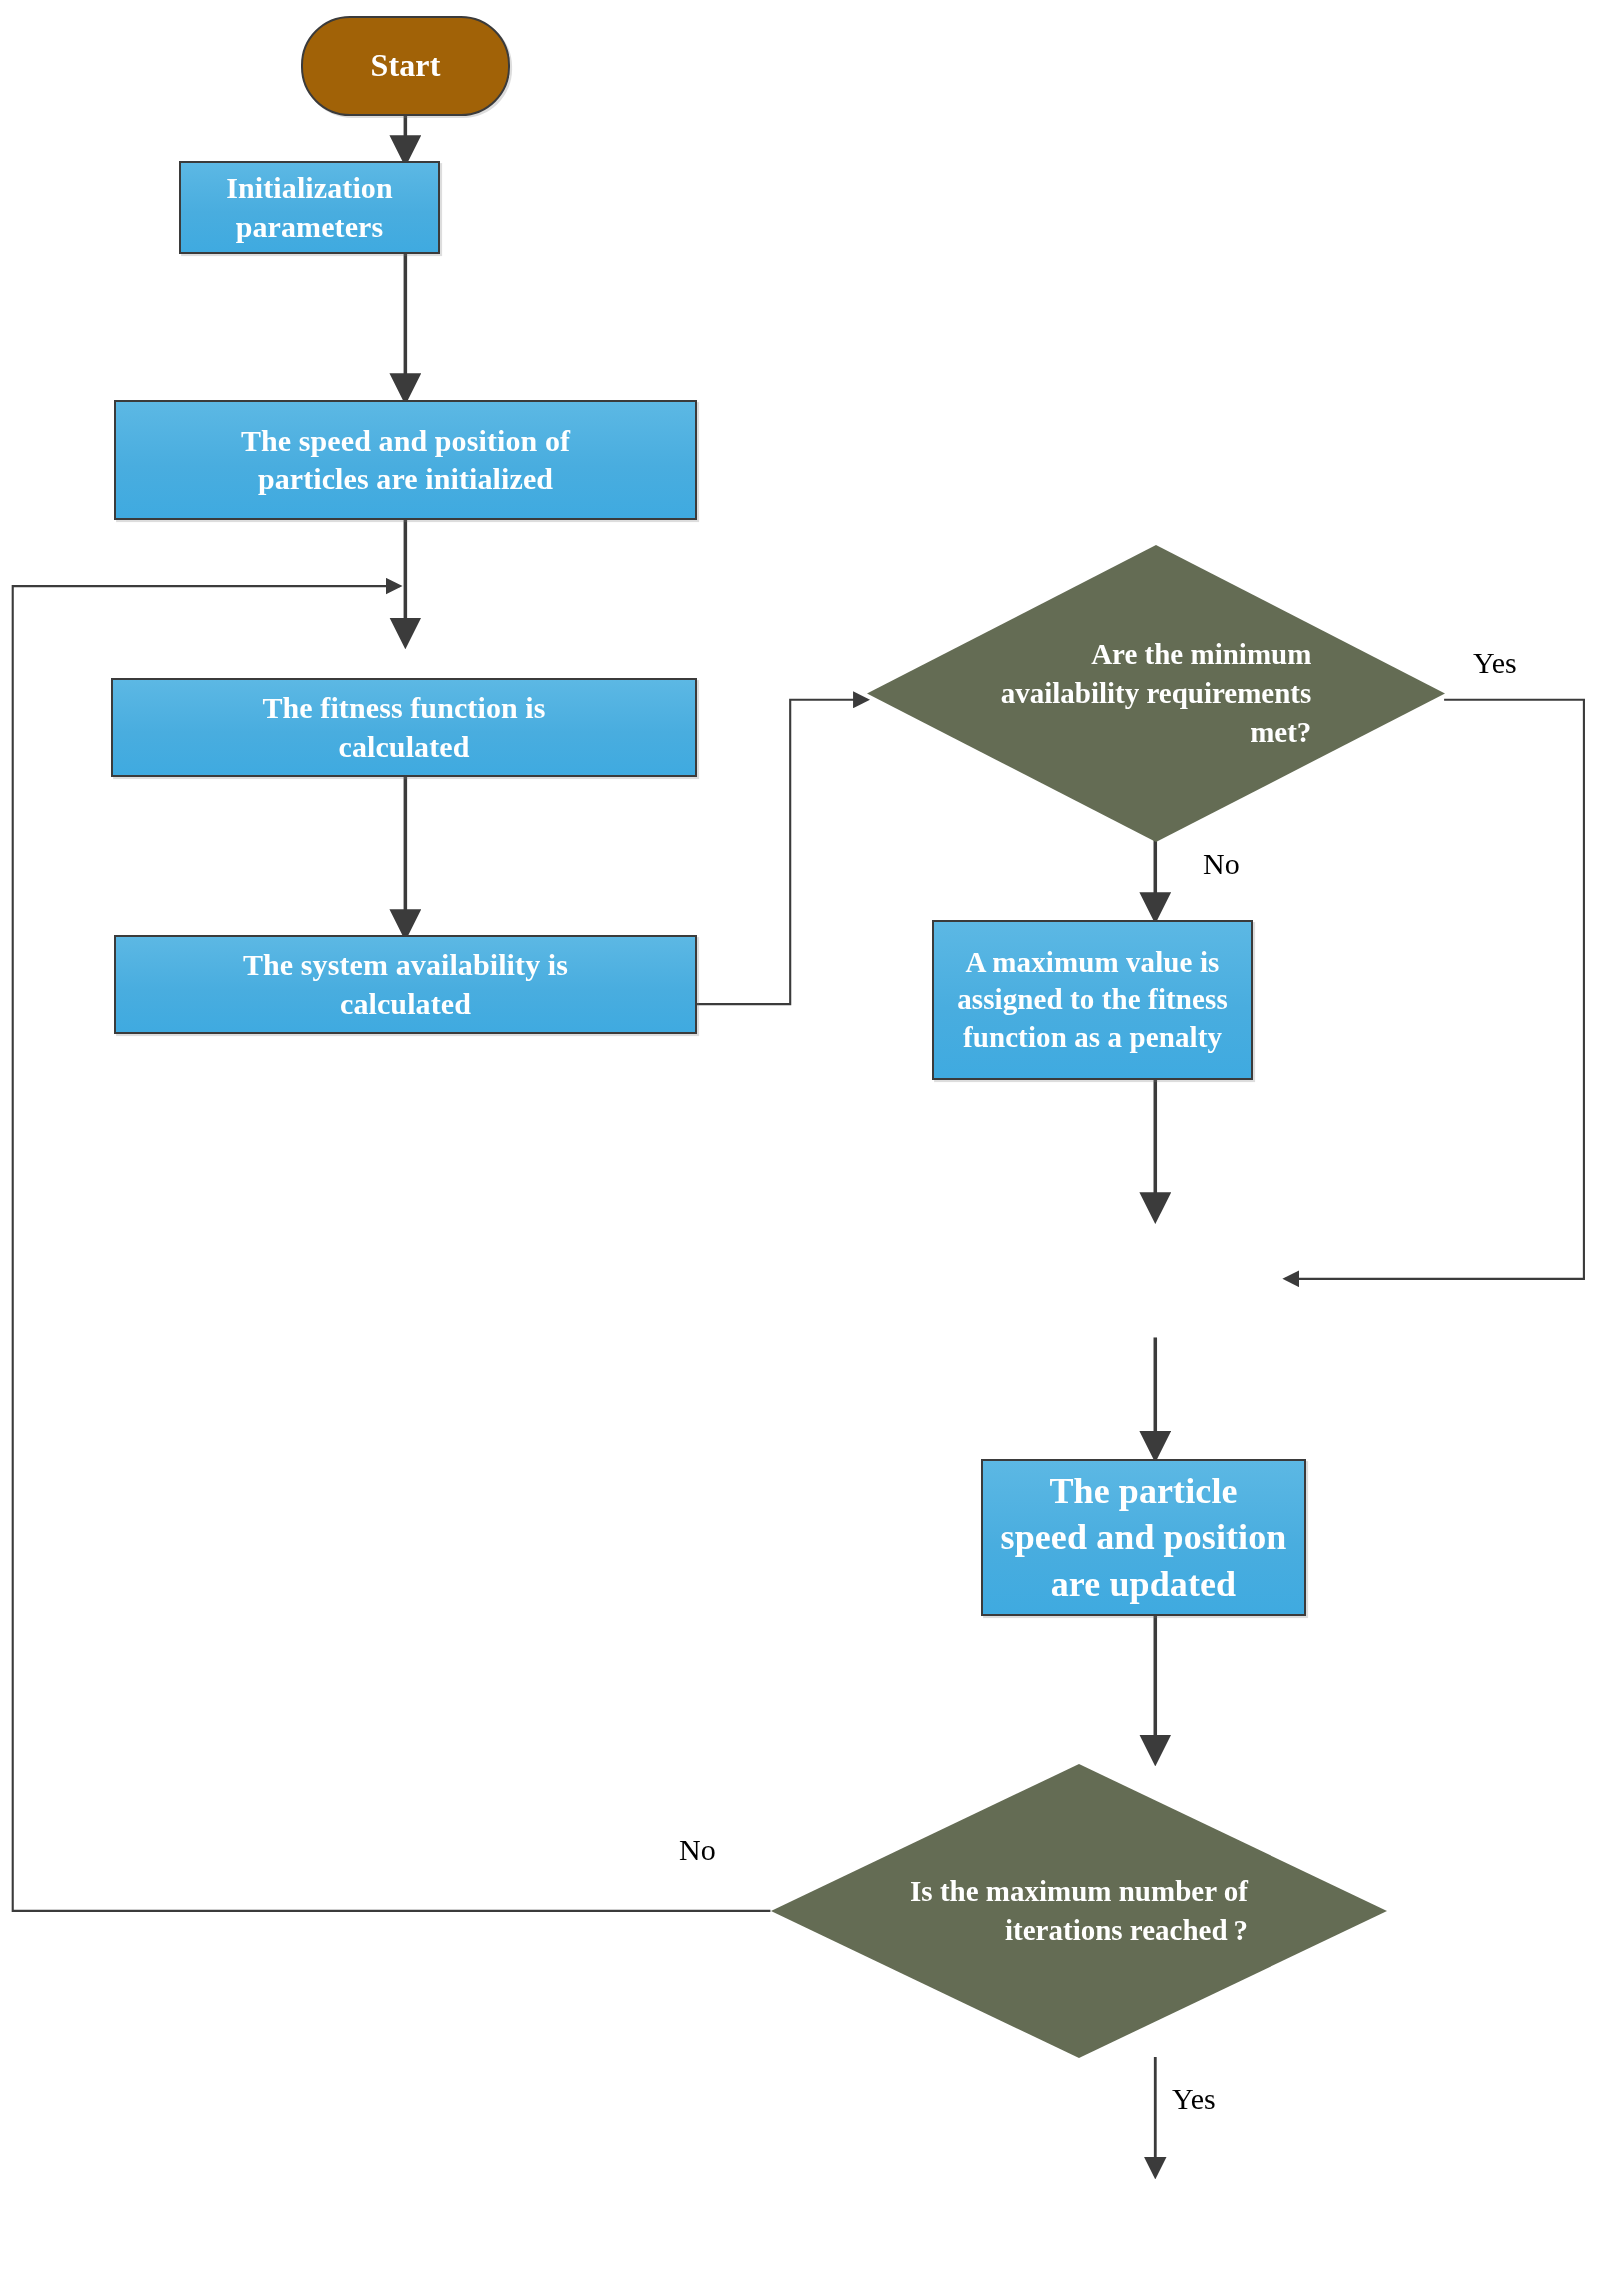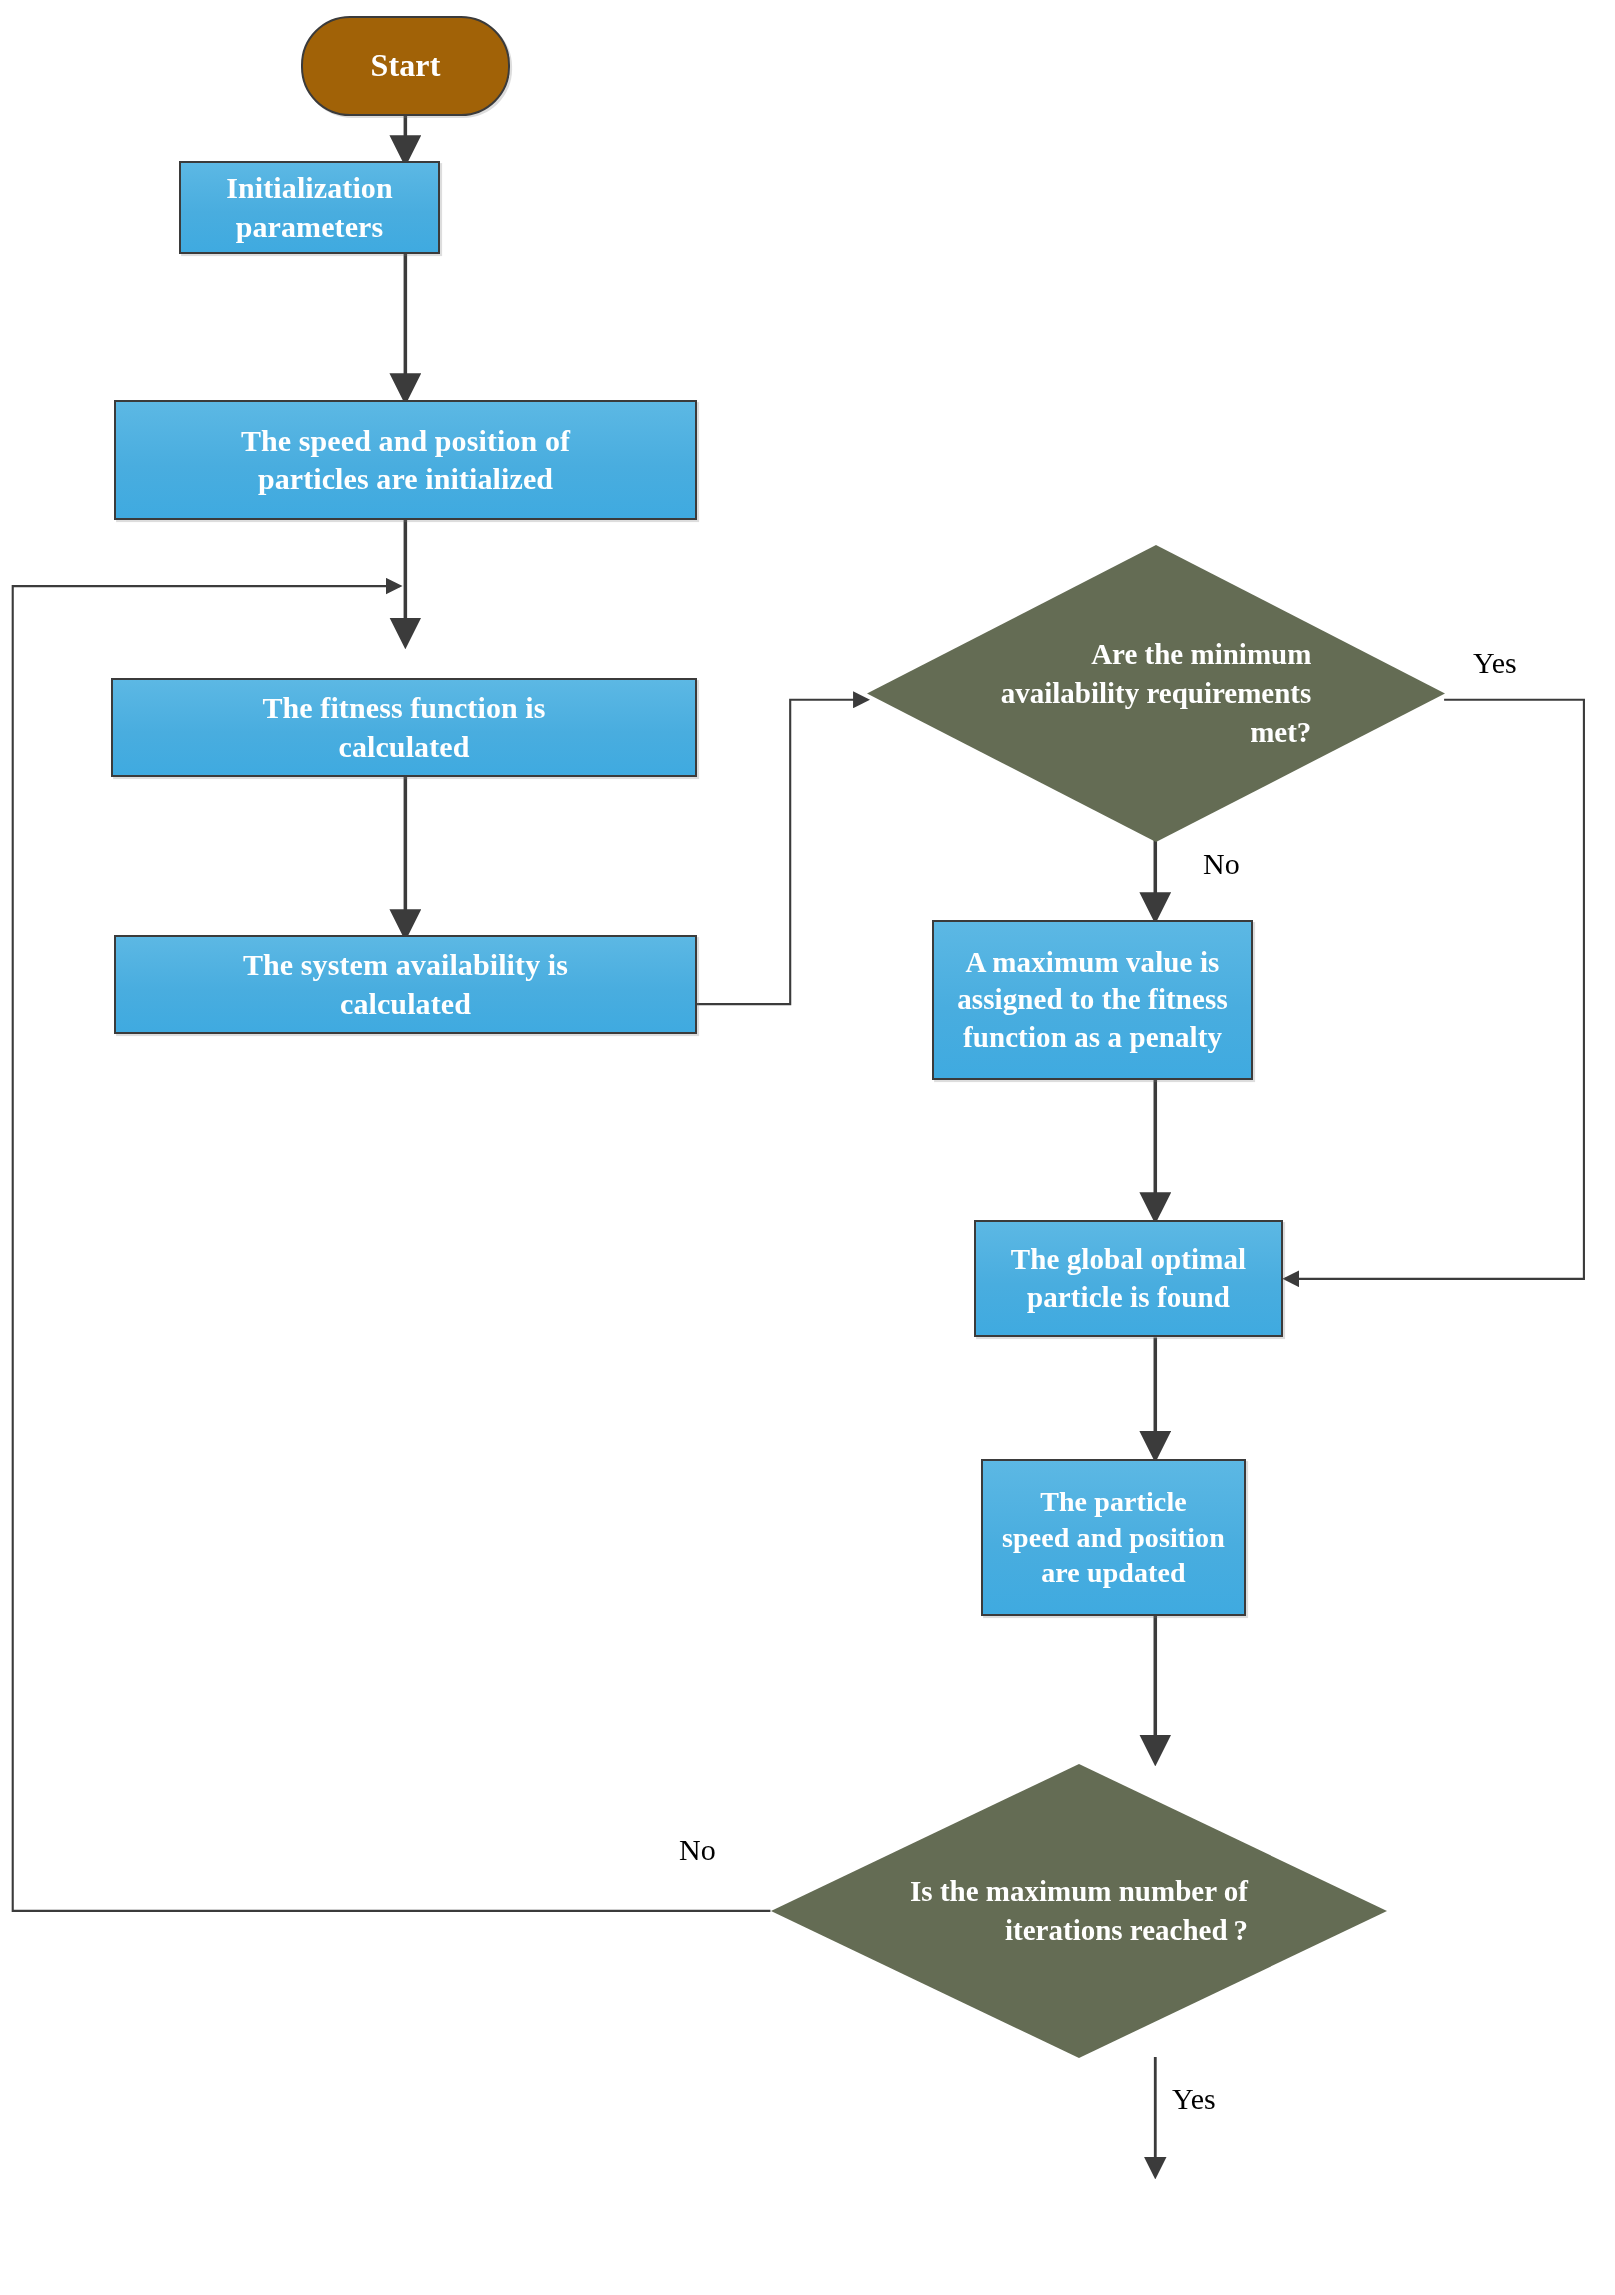--- a/index.html
+++ b/index.html
@@ -141,24 +141,22 @@
     <div class="decision-shape"></div>
     <div class="decision-label" style="font-size:29px;">Are the minimum
 availability requirements
 met?</div>
   </div>
 
   <div class="node process" style="left:932px; top:920px; width:321px; height:160px; font-size:29px;">A maximum value is
 assigned to the fitness
 function as a penalty</div>
 
-  <div class="node process" style="left:974px; top:1220px; width:309px; height:117px; font-size:29px;">The global optimal
-particle is found</div>
 
-  <div class="node process" style="left:981px; top:1459px; width:265px; height:157px; font-size:28px;">The particle
+  <div class="node process" style="left:981px; top:1459px; width:325px; height:157px; font-size:36px;">The particle
 speed and position
 are updated</div>
 
   <div class="decision-wrap" style="left:771px; top:1764px; width:616px; height:294px;">
     <div class="decision-shape"></div>
     <div class="decision-label" style="font-size:29px;">Is the maximum number of
 iterations reached ?</div>
   </div>
 
 

